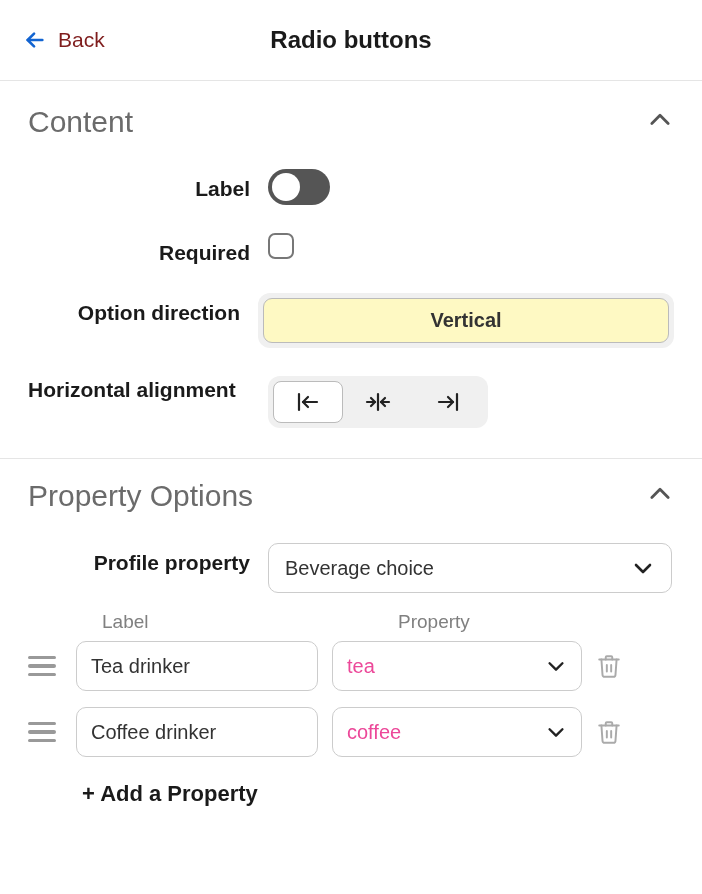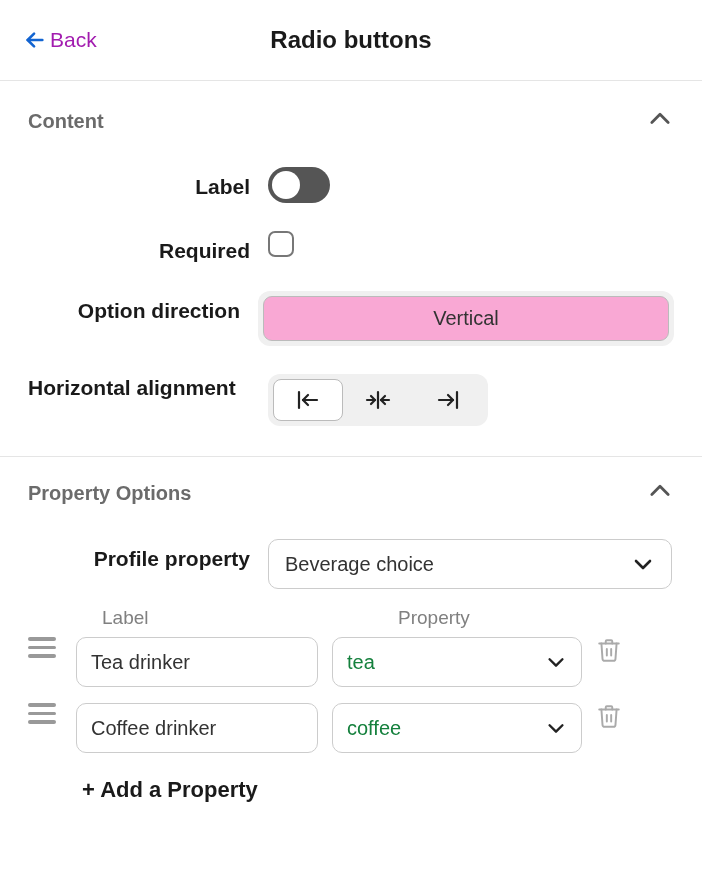--- a/index.html
+++ b/index.html
@@ -17,22 +17,22 @@
     .header {
       display: flex;
       align-items: center;
       height: 80px;
       position: relative;
       padding: 0 24px;
     }
     .back-link {
       display: flex;
       align-items: center;
-      gap: 4px;
-      color: #a21caf;
+      gap: 12px;
+      color: #7f1d1d;
       font-size: 21px;
       cursor: pointer;
     }
     .back-arrow {
       display: inline-flex;
     }
     .page-title {
       position: absolute;
       left: 50%;
       transform: translateX(-50%);
@@ -49,23 +49,23 @@
       padding: 24px 28px 30px 28px;
     }
     .section-header {
       display: flex;
       align-items: center;
       justify-content: space-between;
       margin-bottom: 30px;
       cursor: pointer;
     }
     .section-title {
-      font-size: 20px;
+      font-size: 30px;
       color: #6b6b6b;
-      font-weight: 700;
+      font-weight: 400;
     }
     .chevron {
       color: #555;
     }
     .field-row {
       display: flex;
       align-items: flex-start;
       margin-bottom: 28px;
     }
     .field-label {
@@ -116,23 +116,23 @@
     .segmented .seg {
       flex: 1;
       text-align: center;
       padding: 10px 0;
       font-size: 20px;
       color: #333;
       cursor: pointer;
       border-radius: 9px;
     }
     .segmented .seg.active {
-      background: #f9a8d4;
+      background: #fef9c3;
       border: 1.5px solid #bbb;
-      font-weight: 400;
+      font-weight: 700;
     }
     .icon-seg-group {
       display: flex;
       background: #f0f0f0;
       border-radius: 12px;
       padding: 5px;
     }
     .icon-seg {
       width: 70px;
       height: 42px;
@@ -187,20 +187,21 @@
       font-size: 19px;
       color: #808080;
     }
     .col-headers .col3 {
       font-size: 19px;
       color: #808080;
       margin-left: 32px;
     }
     .prop-row {
       display: flex;
+      align-items: center;
       gap: 14px;
       margin-bottom: 16px;
     }
     .drag-handle {
       width: 34px;
       display: flex;
       flex-direction: column;
       gap: 5px;
       cursor: grab;
     }
@@ -224,21 +225,21 @@
     }
     .row-select {
       height: 50px;
       border: 1.5px solid #ccc;
       border-radius: 10px;
       display: flex;
       align-items: center;
       justify-content: space-between;
       padding: 0 14px;
       font-size: 20px;
-      color: #15803d;
+      color: #ec4899;
       width: 250px;
       cursor: pointer;
     }
     .trash {
       color: #aaa;
       cursor: pointer;
       display: inline-flex;
     }
     .add-prop {
       margin-top: 24px;

